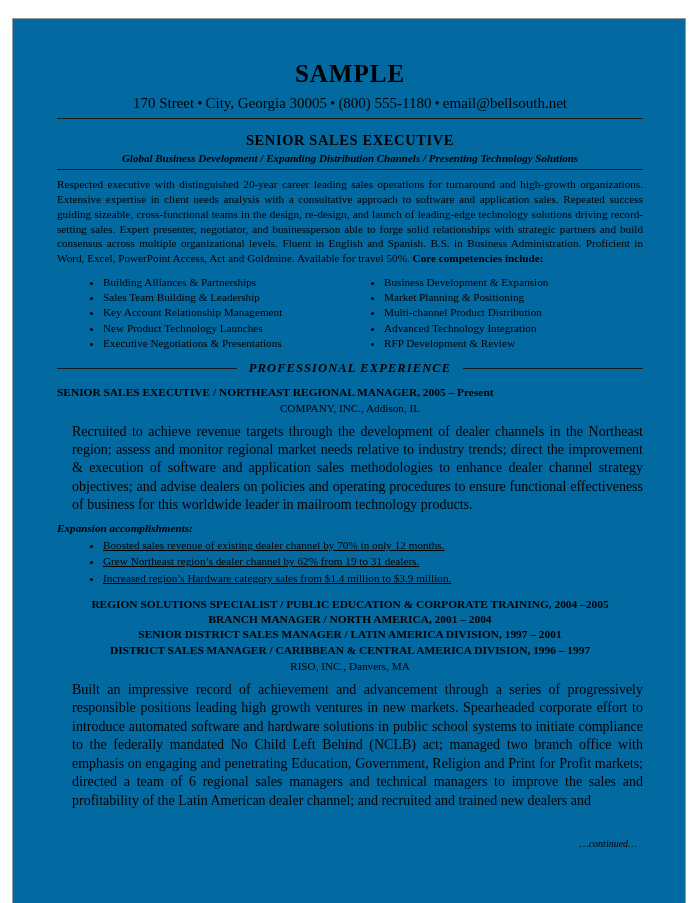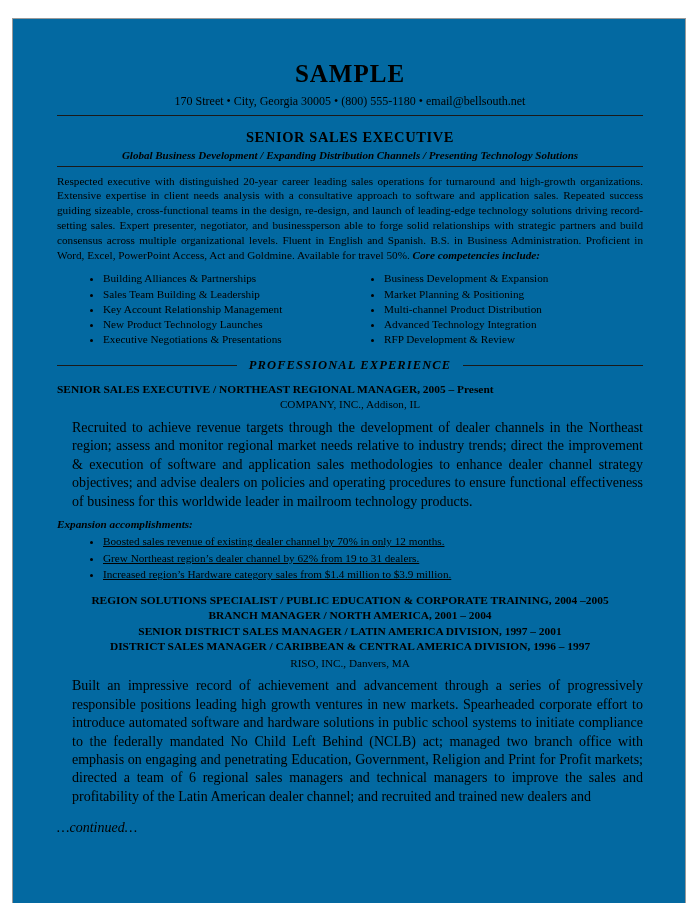--- a/index.html
+++ b/index.html
@@ -39,21 +39,21 @@
   .doc-name {
     text-align: center;
     font-size: 25px;
     font-weight: bold;
     letter-spacing: 1px;
     line-height: 1.05;
     margin: 0 0 7px 0;
   }
   .contact-line {
     text-align: center;
-    font-size: 12px;
+    font-size: 15px;
     line-height: 1.2;
     margin-bottom: 6px;
   }
   .contact-line .sep {
     padding: 0 3px;
   }
   .rule {
     border: 0;
     border-top: 1px solid #1a1a1a;
     margin: 0;
@@ -84,21 +84,20 @@
 
   
   .summary {
     font-size: 11.2px;
     line-height: 1.32;
     text-align: justify;
     margin: 0 0 9px 0;
   }
   .summary .bold-italic {
     font-weight: bold;
-    font-style: italic;
   }
 
   
   .competencies {
     display: flex;
     margin: 0 0 4px 0;
     padding-left: 24px;
   }
   .comp-col {
     width: 50%;
@@ -175,23 +174,24 @@
     text-align: center;
     font-size: 11.4px;
     font-weight: bold;
     line-height: 1.35;
     margin-top: 10px;
     margin-bottom: 1px;
   }
   .role-stack .ln { display: block; }
 
   .continued {
-    font-size: 14px;
-    font-style: italic;
-    margin-top: 14px;
+    text-align: right;
+    font-size: 10px;
+    font-style: italic;
+    margin-top: 28px;
     padding-right: 6px;
   }
 </style>
 </head>
 <body>
 
 <div class="page">
   <div class="sheet">
 
     <div class="doc-name">SAMPLE</div>

